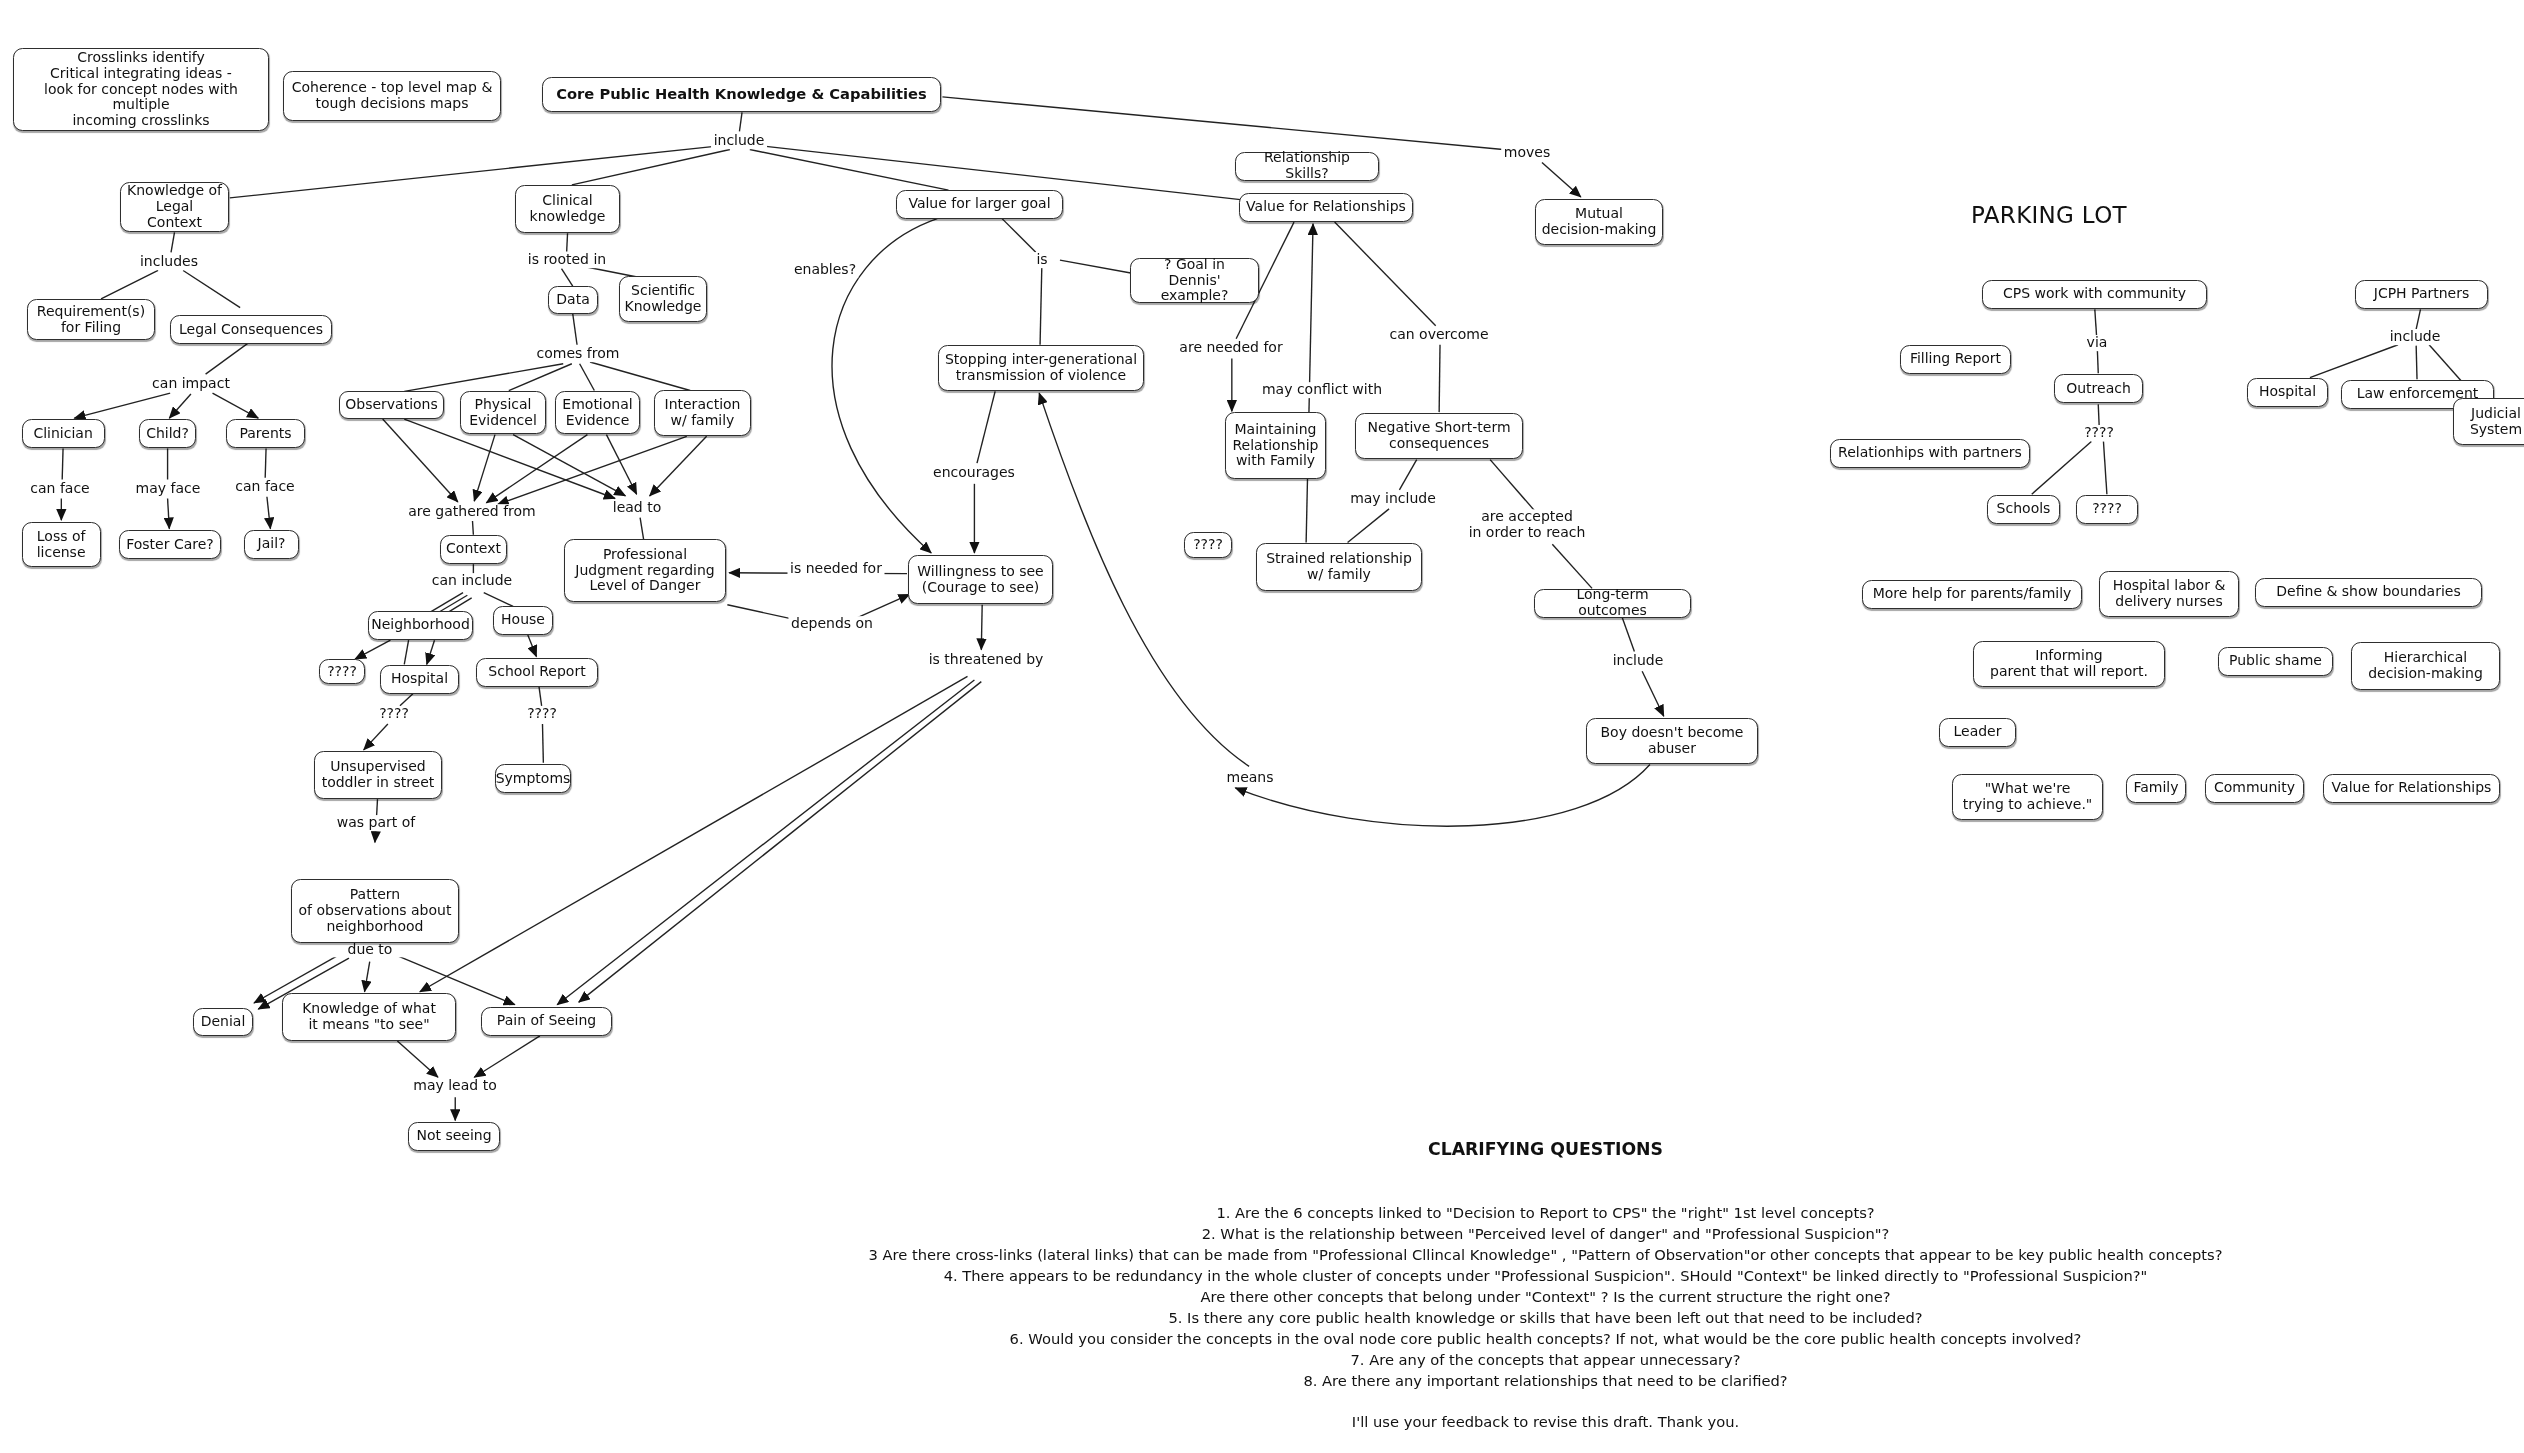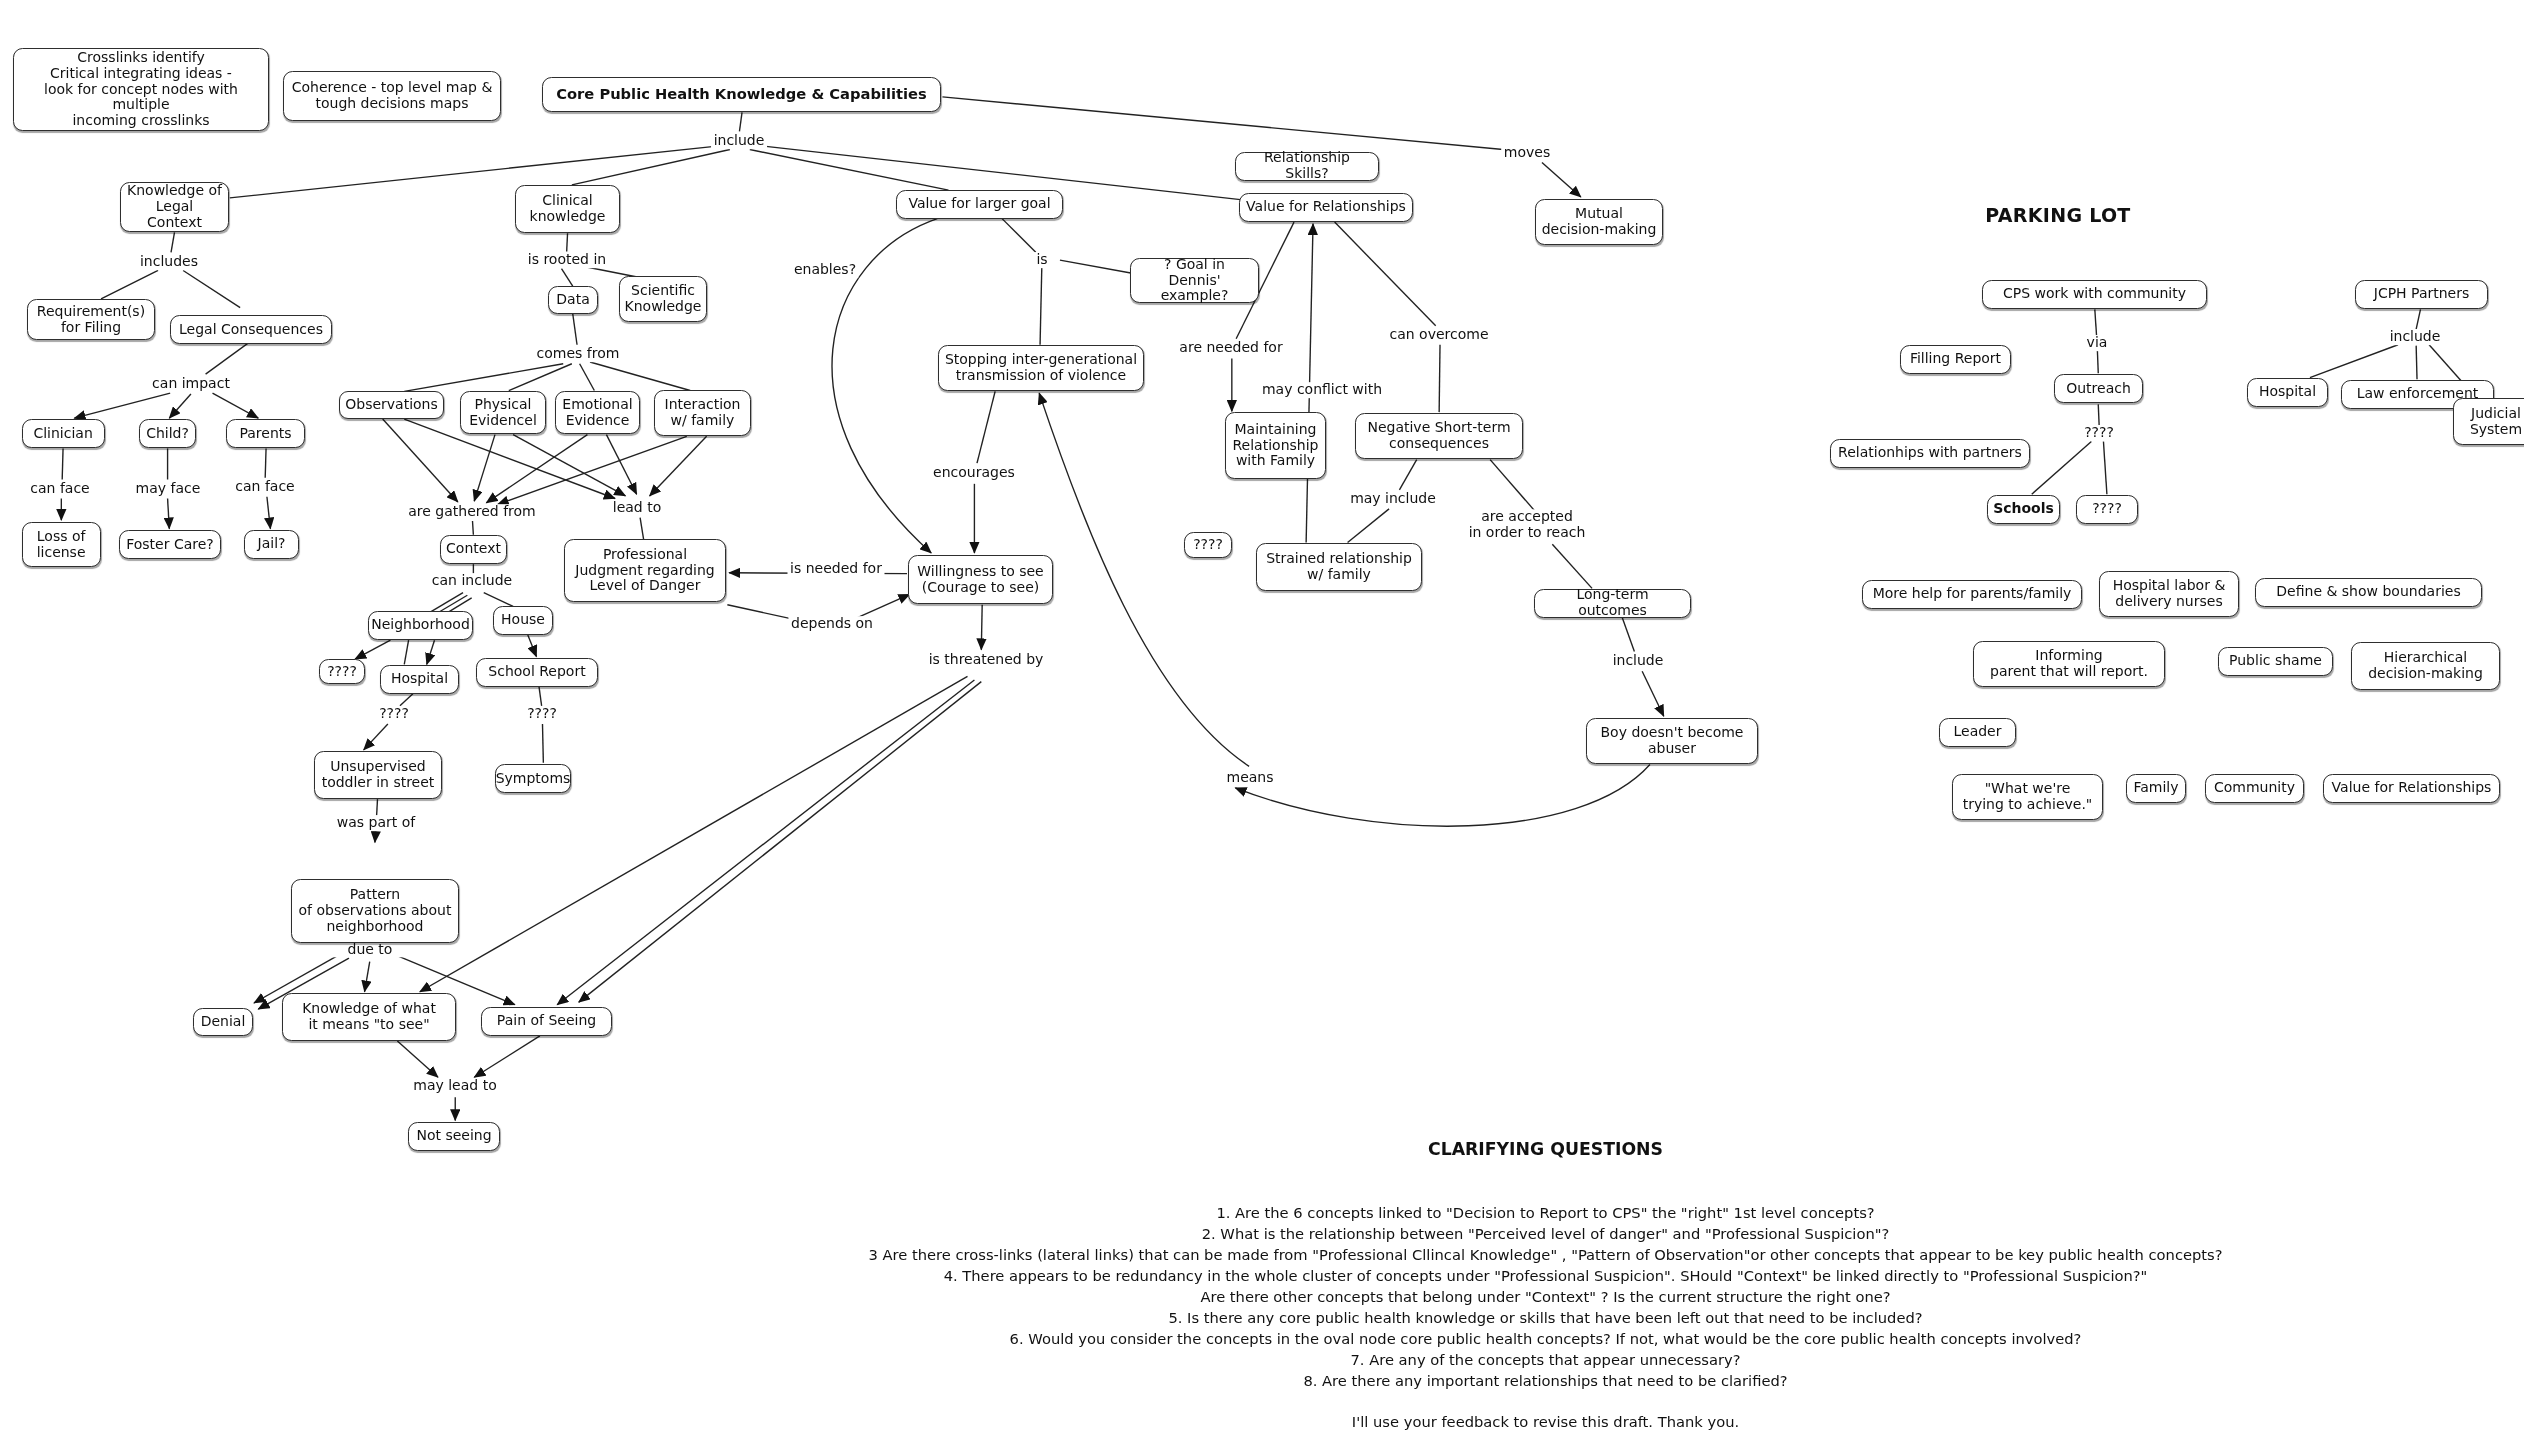--- a/index.html
+++ b/index.html
@@ -5,21 +5,21 @@
   html,body{margin:0;padding:0;background:#fff;}
   #canvas{position:relative;width:2525px;height:1454px;background:#fff;overflow:hidden;
           font-family:"DejaVu Sans","Liberation Sans",sans-serif;color:#111;}
   #edges{position:absolute;left:0;top:0;z-index:1;}
   .node{position:absolute;z-index:3;box-sizing:border-box;display:flex;align-items:center;justify-content:center;
         text-align:center;white-space:pre-line;background:#fff;border:1.3px solid #2e2e2e;border-radius:9.5px;
         font-size:14px;line-height:1.13;padding:1.7px 5.2px;box-shadow:0.9px 1.3px 0.9px rgba(0,0,0,.35);}
   .node.bold{font-weight:bold;font-size:14.7px;}
   .llabel{position:absolute;z-index:2;transform:translate(-50%,-50%);background:#fff;padding:0 2.6px;
           font-size:14px;line-height:1.12;text-align:center;white-space:pre-line;}
-  .sect-title{position:absolute;z-index:2;transform:translate(-50%,-50%);font-weight:bold;font-size:19px;letter-spacing:0.3px;margin-left:9px;}
+  .sect-title{position:absolute;z-index:2;transform:translate(-50%,-50%);font-weight:normal;font-size:23px;letter-spacing:0.3px;}
   #focus-question{position:absolute;left:714px;top:5.2px;transform:translateX(-50%);z-index:2;
                   font-weight:bold;font-size:15.5px;line-height:1.22;text-align:center;white-space:nowrap;}
   #clarifying{position:absolute;left:561px;top:1139px;width:1969px;text-align:center;z-index:2;}
   #clarifying .title{font-weight:bold;font-size:17.3px;margin-bottom:43px;}
   .qline{font-size:14.7px;line-height:21px;white-space:nowrap;}
   .closing{font-size:14.7px;margin-top:21.6px;}
 </style>
 </head>
 <body>
 
@@ -218,21 +218,21 @@
     <div class="node" style="left: 1184px; top: 532px; width: 48px; height: 26px;">????</div>
     <div class="node" style="left: 1256px; top: 543px; width: 166px; height: 48px;">Strained relationship
 w/ family</div>
     <div class="node" style="left: 1534px; top: 589px; width: 157px; height: 28.5px;">Long-term outcomes</div>
     <div class="node" style="left: 1586px; top: 718px; width: 172px; height: 46px;">Boy doesn't become
 abuser</div>
     <div class="node" style="left: 1982px; top: 280px; width: 225px; height: 28.5px;">CPS work with community</div>
     <div class="node" style="left: 1900px; top: 345px; width: 111px; height: 28.5px;">Filling Report</div>
     <div class="node" style="left: 2054px; top: 374px; width: 89px; height: 29px;">Outreach</div>
     <div class="node" style="left: 1830px; top: 439px; width: 200px; height: 28.5px;">Relationhips with partners</div>
-    <div class="node" style="left: 1987px; top: 495px; width: 73px; height: 28.5px; font-weight: bold;">Schools</div>
+    <div class="node" style="left: 1987px; top: 495px; width: 73px; height: 28.5px;">Schools</div>
     <div class="node" style="left: 2076px; top: 495px; width: 62px; height: 28.5px;">????</div>
     <div class="node" style="left: 2355px; top: 280px; width: 133px; height: 28.5px;">JCPH Partners</div>
     <div class="node" style="left: 2247px; top: 378px; width: 81px; height: 28.5px;">Hospital</div>
     <div class="node" style="left: 2341px; top: 380px; width: 153px; height: 28.5px;">Law enforcement</div>
     <div class="node" style="left: 2453px; top: 398px; width: 86px; height: 47px;">Judicial
 System</div>
     <div class="node" style="left: 1862px; top: 580px; width: 220px; height: 28.5px;">More help for parents/family</div>
     <div class="node" style="left: 2099px; top: 571px; width: 140px; height: 46px;">Hospital labor &amp;
 delivery nurses</div>
     <div class="node" style="left: 2255px; top: 578px; width: 227px; height: 28.5px;">Define &amp; show boundaries</div>

